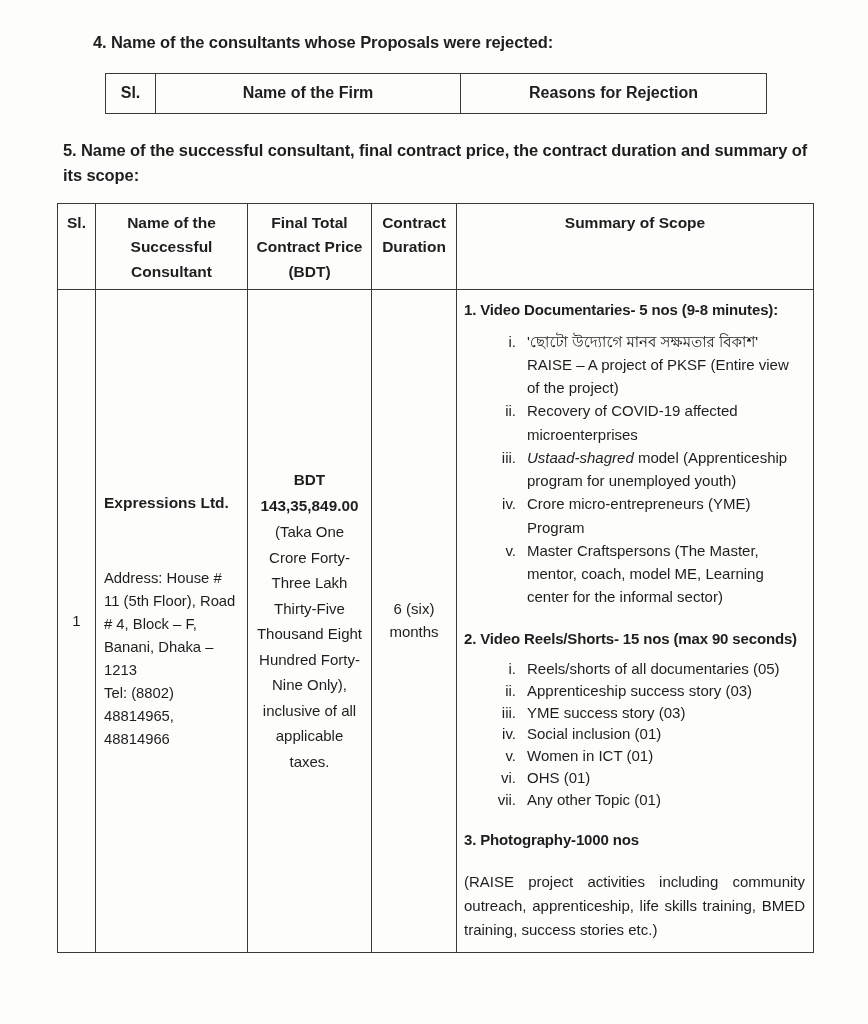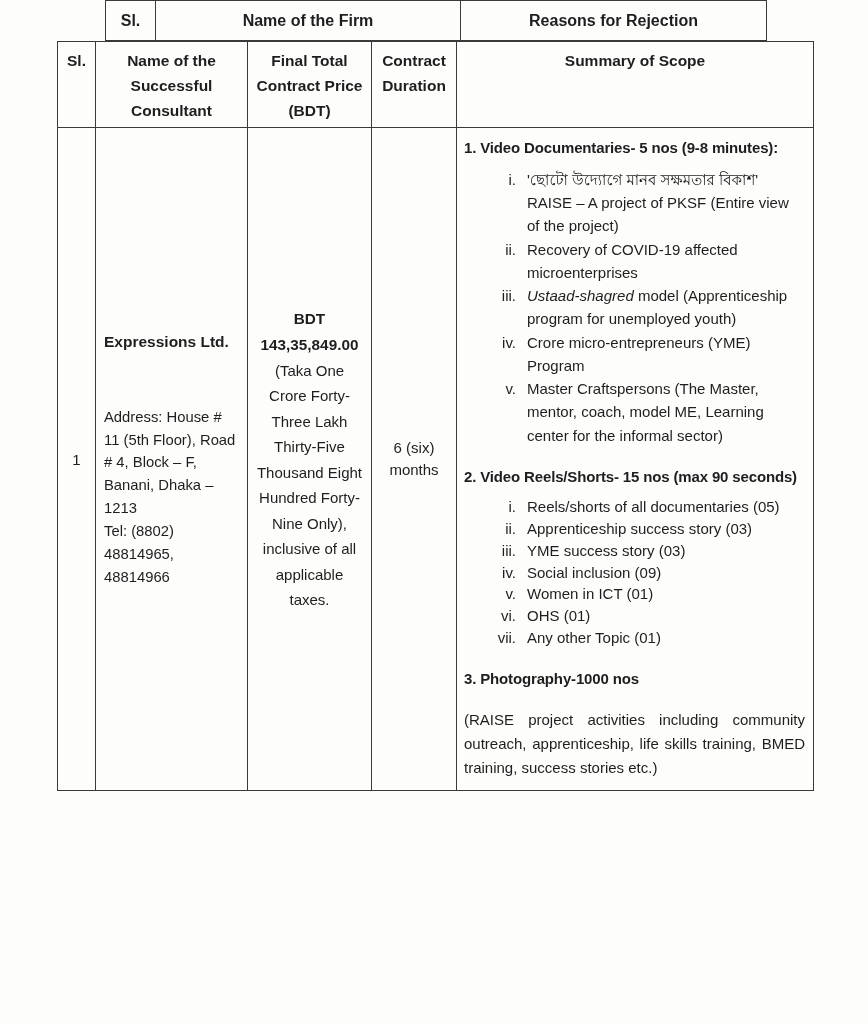--- a/index.html
+++ b/index.html
@@ -90,36 +90,38 @@
     line-height: 1.6;
     text-align: justify;
     margin-top: 18px;
   }
 </style>
 </head>
 <body>
 
 <div class="page">
 
+  <div class="heading heading-4">4. Name of the consultants whose Proposals were rejected:</div>
 
   <table class="t1">
     <colgroup>
         <col style="width:50px">
         <col style="width:305px">
         <col style="width:306px">
       </colgroup>
     <tbody>
       <tr class="hdr">
         <td>Sl.</td>
         <td>Name of the Firm</td>
         <td>Reasons for Rejection</td>
       </tr>
     </tbody>
   </table>
 
+  <div class="heading heading-5">5. Name of the successful consultant, final contract price, the contract duration and summary of its scope:</div>
 
   <table class="t2">
     <colgroup>
       <col style="width:38px">
         <col style="width:152px">
         <col style="width:124px">
         <col style="width:85px">
         <col style="width:357px">
     </colgroup>
     <tbody>
@@ -184,21 +186,21 @@
               <div class="scope-item">
                 <span class="rn">ii.</span>
                 <span class="it">Apprenticeship success story (03)</span>
               </div>
               <div class="scope-item">
                 <span class="rn">iii.</span>
                 <span class="it">YME success story (03)</span>
               </div>
               <div class="scope-item">
                 <span class="rn">iv.</span>
-                <span class="it">Social inclusion (09)</span>
+                <span class="it">Social inclusion (01)</span>
               </div>
               <div class="scope-item">
                 <span class="rn">v.</span>
                 <span class="it">Women in ICT (01)</span>
               </div>
               <div class="scope-item">
                 <span class="rn">vi.</span>
                 <span class="it">OHS (01)</span>
               </div>
               <div class="scope-item">

